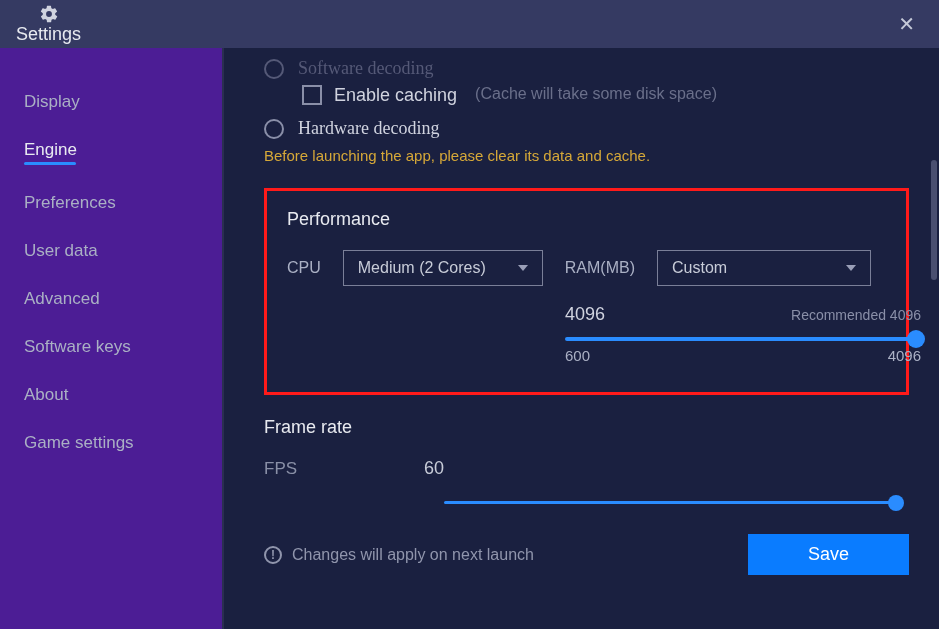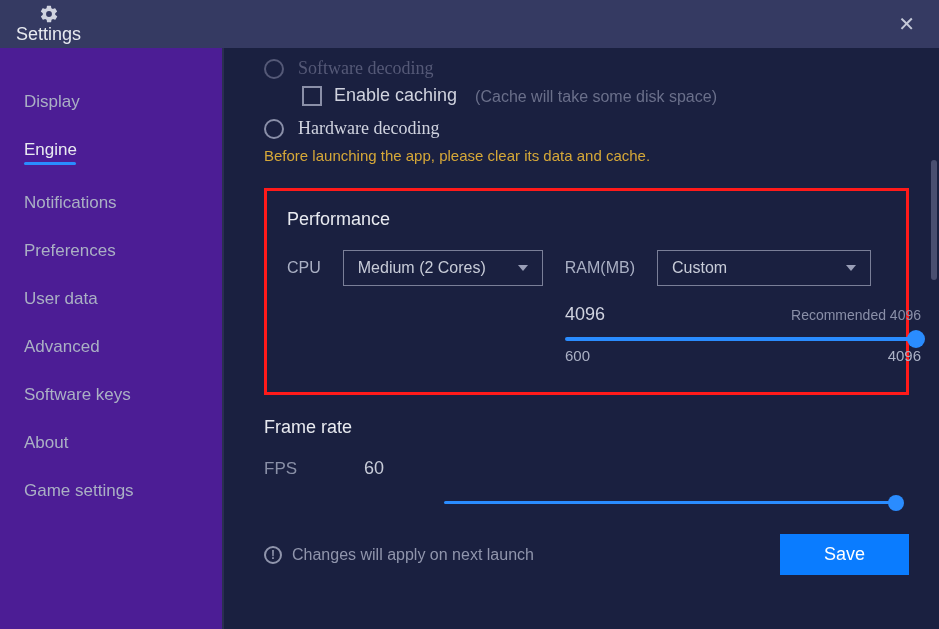--- a/index.html
+++ b/index.html
@@ -52,21 +52,21 @@
     overflow: hidden;
   }
   .radio-row { display: flex; align-items: center; gap: 14px; margin-bottom: 6px; font-family: Liberation Serif, serif; }
   .radio {
     width: 20px; height: 20px; border: 2px solid #8a8fa8; border-radius: 50%;
     display:inline-block; flex-shrink:0;
   }
   .radio.dim { border-color:#555977; }
   .radio-label { font-size: 18px; color:#d0d3df; }
   .radio-label.dim { color:#555977; }
-  .checkbox-row { display:flex; align-items:flex-end; gap:12px; margin: 6px 0 12px 38px;}
+  .checkbox-row { display:flex; align-items:flex-start; gap:12px; margin: 6px 0 12px 38px;}
   .checkbox {
     width:20px; height:20px; border:2px solid #8a8fa8; flex-shrink:0;
   }
   .cache-hint { color:#6a6f8a; font-size:16px; margin-left:6px;}
   .warning { color:#d6a838; font-size:15px; margin: 8px 0 24px 0; }
   .section-title { color:#e8eaf0; font-size:18px; font-weight:500; margin-bottom:20px;}
   .perf-box {
     border: 3px solid #ff1a1a;
     padding: 18px 20px 28px 20px;
     margin-bottom: 22px;
@@ -86,39 +86,39 @@
   .ram-current { color:#d0d3df; font-size:18px;}
   .ram-reco { color:#8a8fa8; font-size:14px;}
   .slider-track {
     height:4px; background:#2a8cff; border-radius:2px; margin-top:12px; position:relative;
   }
   .slider-thumb {
     width:18px; height:18px; background:#2a8cff; border-radius:50%;
     position:absolute; right:-4px; top:-7px;
   }
   .slider-labels { display:flex; justify-content:space-between; color:#aab0c4; font-size:15px; margin-top:6px;}
-  .fps-row { display:flex; align-items:center; margin-top:14px;}
+  .fps-row { display:flex; align-items:center; gap:60px; margin-top:14px;}
   .fps-label { width:100px; color:#8a90a7; font-size:17px;}
   .fps-value { color:#c8ccd8; font-size:18px;}
   .fps-track {
     height:3px; background:#2a8cff; width:454px; margin-left:180px; margin-top:22px; position:relative; border-radius:2px;
   }
   .fps-thumb {
     width:16px;height:16px;background:#2a8cff;border-radius:50%;
     position:absolute; right:-6px; top:-6px;
   }
   .footer {
     display:flex; align-items:center; justify-content:space-between;
     margin-top:30px;
   }
   .footer-left { display:flex; align-items:center; gap:10px; color:#9095ac; font-size:16px;}
   .info-icon { width:18px;height:18px;border:2px solid #9095ac;border-radius:50%; display:flex;align-items:center;justify-content:center;font-size:12px;font-weight:bold;}
   .save-btn {
     background:#0a7cff; color:#fff; font-size:18px; font-weight:500;
-    padding:10px 44px; border:none; cursor:pointer;
+    padding:10px 60px; border:none; cursor:pointer;
   }
   .scrollbar {
     position:absolute; right:2px; top:160px; width:6px; height:120px;
     background:#4a4f70; border-radius:3px;
   }
 </style>
 </head>
 <body>
 
 <div class="titlebar">
@@ -131,21 +131,20 @@
   <span class="close-x">✕</span>
 </div>
 
 <div class="main">
   <div class="sidebar">
     <div class="sidebar-item">Display</div>
     <div class="sidebar-item active">
       <span>Engine</span>
       <div class="active-underline"></div>
     </div>
-    <div class="sidebar-item">Notifications</div>
     <div class="sidebar-item">Preferences</div>
     <div class="sidebar-item">User data</div>
     <div class="sidebar-item">Advanced</div>
     <div class="sidebar-item">Software keys</div>
     <div class="sidebar-item">About</div>
     <div class="sidebar-item">Game settings</div>
   </div>
 
   <div class="content">
 

